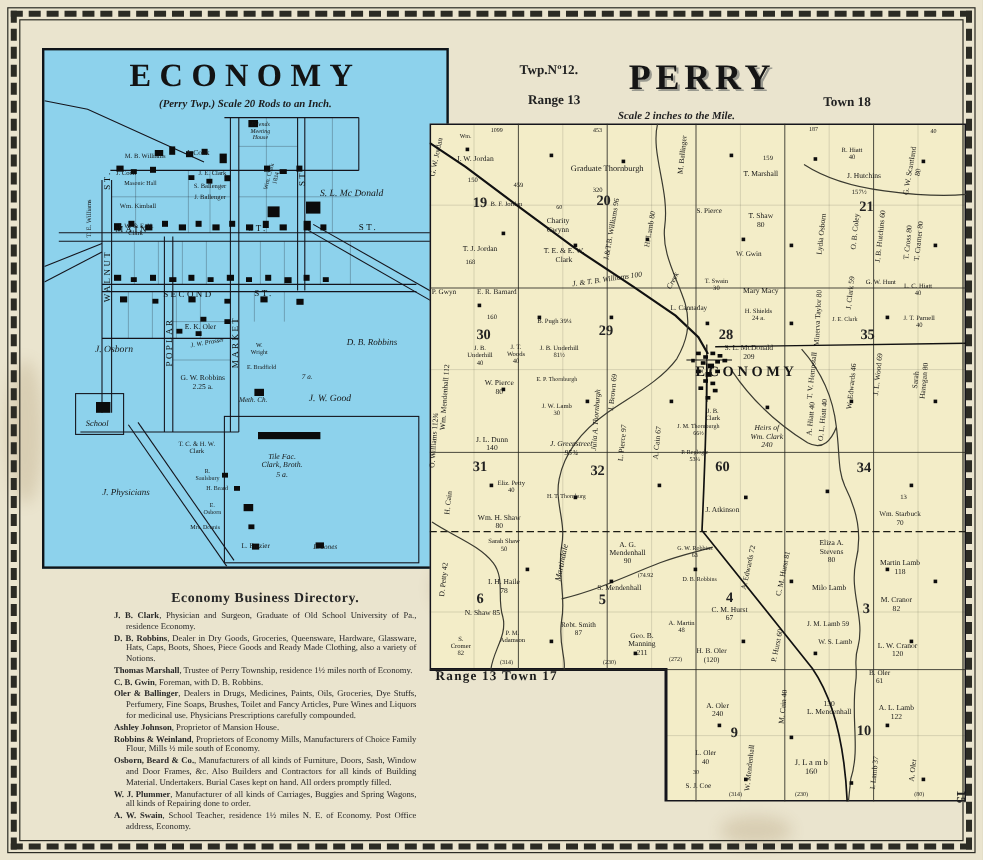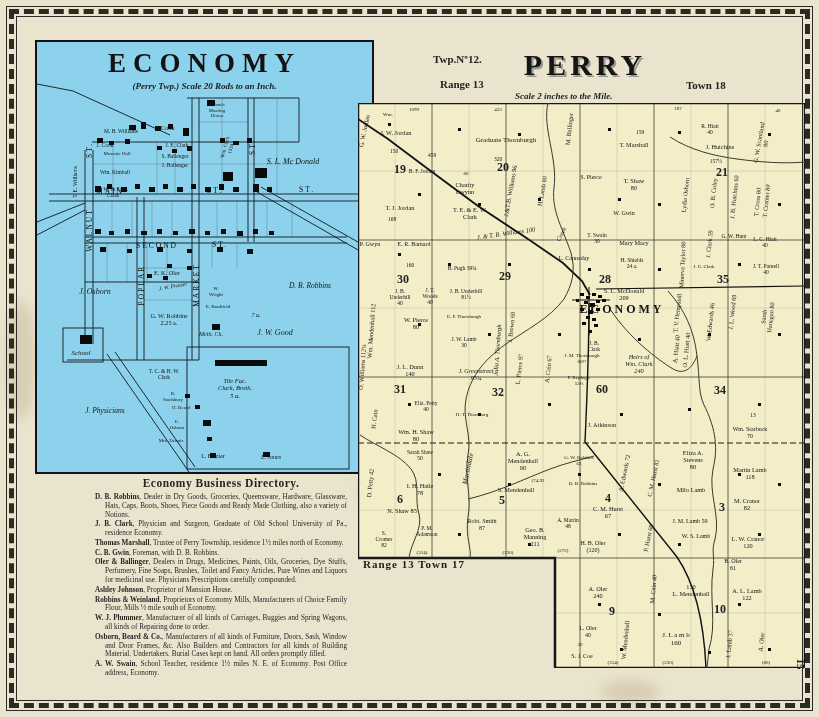--- a/index.html
+++ b/index.html
@@ -32,21 +32,21 @@
   .mlabel{position:absolute;white-space:pre-line;text-align:center;font-size:6.3px;color:#161616;line-height:1.12;z-index:3;}
   .mlabel.it{font-style:italic;}
   .mlabel.town{font-size:12px;font-weight:bold;letter-spacing:3px;}
   .street{position:absolute;white-space:nowrap;font-size:7.5px;letter-spacing:2px;color:#101010;z-index:3;}
   .secnum{position:absolute;font-size:12px;font-weight:bold;color:#222;z-index:3;transform:translate(-50%,-50%);}
   .bld{position:absolute;background:#0b0b0b;z-index:2;}
   .house{position:absolute;width:3px;height:3px;background:#0d0d0d;z-index:2;}
 
   
   #directory{position:absolute;left:95px;top:477px;width:252px;z-index:2;color:#262626;}
-  #directory h3{margin:0 0 4px 0;text-align:center;font-size:11.5px;letter-spacing:.5px;}
+  #directory h3{margin:16px 0 4px 0;text-align:center;font-size:11.5px;letter-spacing:.5px;}
   #directory p{margin:0 0 1px 0;font-size:7.2px;line-height:1.22;text-align:justify;padding-left:10px;text-indent:-10px;}
 </style>
 </head>
 <body>
 
 <div id="page">
   <div class="stain" style="left:6px;top:300px;width:30px;height:120px;"></div>
   <div class="stain" style="left:360px;top:470px;width:26px;height:40px;"></div>
   <div class="stain" style="left:600px;top:680px;width:60px;height:24px;"></div>
 
@@ -545,29 +545,29 @@
         <div class="house" style="left: 410px; top: 545px;"></div>
       </div>
   </div>
 
   <div class="range-town-label">Range 13 Town 17</div>
   <div class="page-num">15</div>
 
   <div id="directory">
     <h3>Economy Business Directory.</h3>
     <div id="dir-entries">
+        <p><b>J. B. Clark</b>, Physician and Surgeon, Graduate of Old School University of Pa., residence Economy.</p>
         <p><b>D. B. Robbins</b>, Dealer in Dry Goods, Groceries, Queensware, Hardware, Glassware, Hats, Caps, Boots, Shoes, Piece Goods and Ready Made Clothing, also a variety of Notions.</p>
-        <p><b>J. B. Clark</b>, Physician and Surgeon, Graduate of Old School University of Pa., residence Economy.</p>
         <p><b>Thomas Marshall</b>, Trustee of Perry Township, residence 1½ miles north of Economy.</p>
         <p><b>C. B. Gwin</b>, Foreman, with D. B. Robbins.</p>
         <p><b>Oler &amp; Ballinger</b>, Dealers in Drugs, Medicines, Paints, Oils, Groceries, Dye Stuffs, Perfumery, Fine Soaps, Brushes, Toilet and Fancy Articles, Pure Wines and Liquors for medicinal use. Physicians Prescriptions carefully compounded.</p>
         <p><b>Ashley Johnson</b>, Proprietor of Mansion House.</p>
         <p><b>Robbins &amp; Weinland</b>, Proprietors of Economy Mills, Manufacturers of Choice Family Flour, Mills ½ mile south of Economy.</p>
+        <p><b>Osborn, Beard &amp; Co.</b>, Manufacturers of all kinds of Furniture, Doors, Sash, Window and Door Frames, &amp;c. Also Builders and Contractors for all kinds of Building Material. Undertakers. Burial Cases kept on hand. All orders promptly filled.</p>
         <p><b>W. J. Plummer</b>, Manufacturer of all kinds of Carriages, Buggies and Spring Wagons, all kinds of Repairing done to order.</p>
-        <p><b>Osborn, Beard &amp; Co.</b>, Manufacturers of all kinds of Furniture, Doors, Sash, Window and Door Frames, &amp;c. Also Builders and Contractors for all kinds of Building Material. Undertakers. Burial Cases kept on hand. All orders promptly filled.</p>
         <p><b>A. W. Swain</b>, School Teacher, residence 1½ miles N. E. of Economy. Post Office address, Economy.</p>
       </div>
   </div>
 
   <div class="frame-outer"></div>
   <div class="frame-ticks"></div>
   <div class="frame-inner"></div>
 </div>
 
 </body></html>

